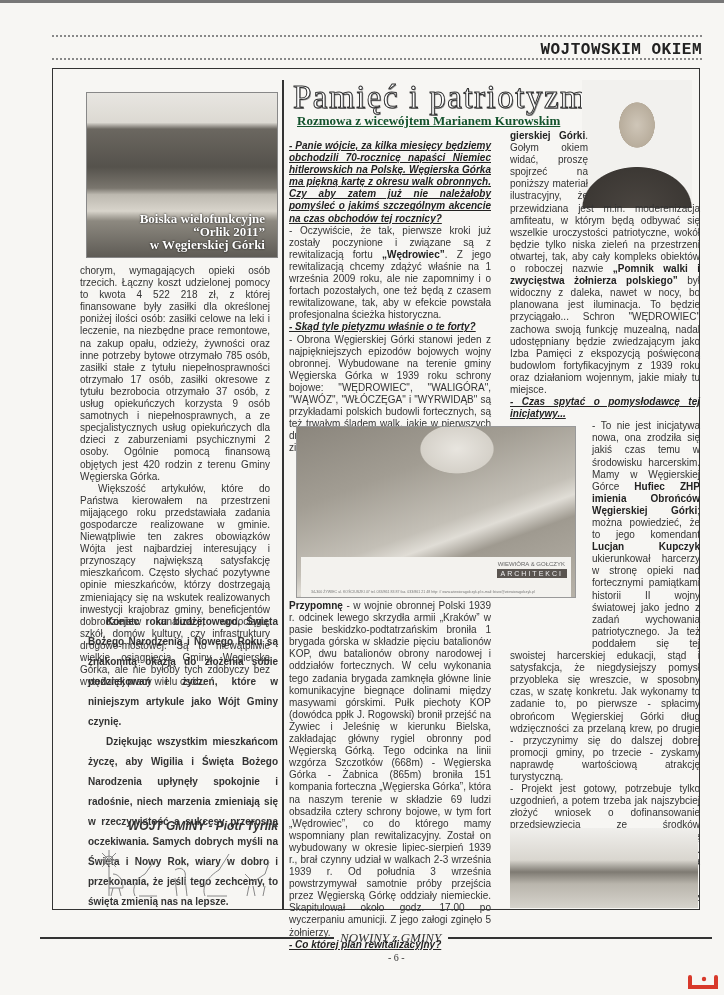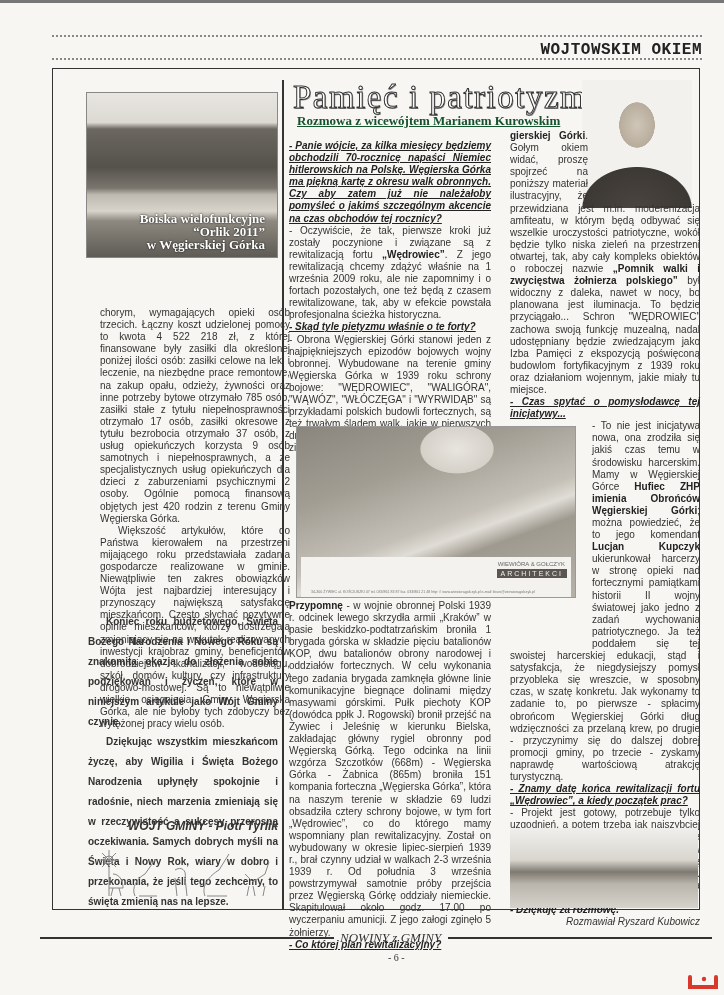--- a/index.html
+++ b/index.html
@@ -33,25 +33,25 @@
 <div class="hdr-title" data-name="section-header">WOJTOWSKIM OKIEM</div>
 <div class="hdr-dots" style="top:58px" data-name="header-rule-bottom"></div>
 
 <div class="frame" data-name="page-frame"></div>
 <div class="vline" style="left:282px;top:80px;height:830px;" data-name="column-divider-left"></div>
 
 <div class="photo" data-name="orlik-photo" style="left:86px;top:92px;width:192px;height:166px;border:1px solid #888;background:linear-gradient(180deg,#e8e6e1 0%,#dcd9d2 18%,#6b6760 22%,#55524c 45%,#7a766e 58%,#bdb9b0 62%,#d8d4cb 72%,#8d8980 78%,#5e5b55 100%);">
   <div class="caption" data-name="photo-caption">
     <div data-name="caption-line">Boiska wielofunkcyjne</div>
     <div data-name="caption-line">“Orlik 2011”</div>
-    <div data-name="caption-line">w Węgierskiej Górka</div>
+    <div data-name="caption-line">w Węgierskiej Górki</div>
   </div>
 </div>
 
-<div class="txt" data-name="left-column-text" style="left:100px;top:265px;width:190px;margin-top:42px;">
+<div class="txt" data-name="left-column-text" style="left:80px;top:265px;width:190px;">
   <p data-name="paragraph">chorym, wymagających opieki osób trzecich. Łączny koszt udzielonej pomocy to kwota 4 522 218 zł, z której finansowane były zasiłki dla określonej poniżej ilości osób: zasiłki celowe na leki i leczenie, na niezbędne prace remontowe, na zakup opału, odzieży, żywności oraz inne potrzeby bytowe otrzymało 785 osób, zasiłki stałe z tytułu niepełnosprawności otrzymało 17 osób, zasiłki okresowe z tytułu bezrobocia otrzymało 37 osób, z usług opiekuńczych korzysta 9 osób samotnych i niepełnosprawnych, a ze specjalistycznych usług opiekuńczych dla dzieci z zaburzeniami psychicznymi 2 osoby. Ogólnie pomocą finansową objętych jest 420 rodzin z terenu Gminy Węgierska Górka.</p>
   <p class="indent" data-name="paragraph">Większość artykułów, które do Państwa kierowałem na przestrzeni mijającego roku przedstawiała zadania gospodarcze realizowane w gminie. Niewątpliwie ten zakres obowiązków Wójta jest najbardziej interesujący i przynoszący największą satysfakcję mieszkańcom. Często słychać pozytywne opinie mieszkańców, którzy dostrzegają zmieniający się na wskutek realizowanych inwestycji krajobraz gminy, beneficjentów dobrodziejstw kanalizacji, wodociągu, szkół, domów kultury, czy infrastruktury drogowo-mostowej. Są to niewątpliwie wielkie osiągnięcia Gminy Węgierska Górka, ale nie byłoby tych zdobyczy bez wytężonej pracy wielu osób.</p>
 </div>
 <div class="txt big" data-name="greetings-text" style="left:88px;top:612px;width:190px;">
   <p class="indent" data-name="paragraph">Koniec roku budżetowego, Święta Bożego Narodzenia i Nowego Roku są znakomitą okazją do złożenia sobie podziękowań i życzeń, które w niniejszym artykule jako Wójt Gminy czynię.</p>
   <p class="indent" data-name="paragraph">Dziękując wszystkim mieszkańcom życzę, aby Wigilia i Święta Bożego Narodzenia upłynęły spokojnie i radośnie, niech marzenia zmieniają się w rzeczywistość a sukcesy przerosną oczekiwania. Samych dobrych myśli na Święta i Nowy Rok, wiary w dobro i przekonania, że jeśli tego zechcemy, to święta zmienią nas na lepsze.</p>
 </div>
 <div class="txt sig" data-name="signature" style="left:88px;top:820px;width:190px;font-size:12px;">WÓJT GMINY - Piotr Tyrlik</div>
 
 <svg data-name="nativity-drawing" style="position:absolute;left:95px;top:850px;" width="185" height="50" viewBox="0 0 185 50">
@@ -90,21 +90,20 @@
   <p data-name="answer"><span class="b" data-name="bold-text">Przypomnę</span><span data-name="answer-text"> - w wojnie obronnej Polski 1939 r. odcinek lewego skrzydła armii „Kraków” w pasie beskidzko-podtatrzańskim broniła 1 brygada górska w składzie pięciu batalionów KOP, dwu batalionów obrony narodowej i oddziałów fortecznych. W celu wykonania tego zadania brygada zamknęła główne linie komunikacyjne biegnące dolinami między masywami górskimi. Pułk piechoty KOP (dowódca ppłk J. Rogowski) bronił przejść na Żywiec i Jeleśnię w kierunku Bielska, zakładając główny rygiel obronny pod Węgierską Górką. Tego odcinka na linii wzgórza Szczotków (668m) - Węgierska Górka - Żabnica (865m) broniła 151 kompania forteczna „Węgierska Górka”, która na naszym terenie w składzie 69 ludzi obsadziła cztery schrony bojowe, w tym fort „Wędrowiec”, co do którego mamy wspomniany plan rewitalizacyjny. Został on wybudowany w okresie lipiec-sierpień 1939 r., brał czynny udział w walkach 2-3 września 1939 r. Od południa 3 września powstrzymywał samotnie próby przejścia przez Węgierską Górkę oddziały niemieckie. Skapitulował około godz. 17.00 po wyczerpaniu amunicji. Z jego załogi zginęło 5 żołnierzy.</span></p>
   <p class="q" data-name="question">- Co której plan rewitalizacyjny?</p>
 </div>
 
 <div class="txt" data-name="right-column-text" style="left:510px;top:130px;width:190px;">
   <div style="float:right;width:112px;height:70px;" data-name="float-spacer"></div>
   <p data-name="answer"><span class="b" data-name="bold-text">gierskiej Górki</span><span data-name="answer-text">. Gołym okiem widać, proszę spojrzeć na poniższy materiał ilustracyjny, że przewidziana jest m.in. moderenizacja amfiteatu, w którym będą odbywać się wszelkie uroczystości patriotyczne, wokół będzie tylko niska zieleń na przestrzeni otwartej, tak, aby cały kompleks obiektów o roboczej nazwie </span><span class="b" data-name="monument-name">„Pomnik walki i zwycięstwa żołnierza polskiego”</span><span data-name="answer-text"> był widoczny z daleka, nawet w nocy, bo planowana jest iluminacja. To będzie przyciągało... Schron "WĘDROWIEC" zachowa swoją funkcję muzealną, nadal udostępniany będzie zwiedzającym jako Izba Pamięci z ekspozycją poświęconą budowlom fortyfikacyjnym z 1939 roku oraz działaniom wojennym, jakie miały tu miejsce.</span></p>
   <p class="q" data-name="question">- Czas spytać o pomysłodawcę tej inicjatywy...</p>
   <div style="float:left;width:82px;height:222px;" data-name="float-spacer"></div>
   <p data-name="answer"><span data-name="answer-text">- To nie jest inicjatywa nowa, ona zrodziła się jakiś czas temu w środowisku harcerskim. Mamy w Węgierskiej Górce </span><span class="b" data-name="troop-name">Hufiec ZHP imienia Obrońców Węgierskiej Górki</span><span data-name="answer-text">; można powiedzieć, że to jego komendant </span><span class="b" data-name="commander-name">Lucjan Kupczyk</span><span data-name="answer-text"> ukierunkował harcerzy w stronę opieki nad fortecznymi pamiątkami historii II wojny światowej jako jedno z zadań wychowania patriotycznego. Ja też poddałem się tej swoistej harcerskiej edukacji, stąd i satysfakcja, że niegdysiejszy pomysł przyoblekа się wreszcie, w sposobny czas, w szatę konkretu. Jak wykonamy to zadanie to, po pierwsze - spłacimy obrońcom Węgierskiej Górki dług wdzięczności za przelaną krew, po drugie - przyczynimy się do dalszej dobrej promocji gminy, po trzecie - zyskamy naprawdę wartościową atrakcję turystyczną.</span></p>
-  <p class="q" data-name="question">- Znamy datę końca rewitalizacji fortu „Wędrowiec”, a kiedy początek prac?</p>
   <p data-name="answer">- Projekt jest gotowy, potrzebuje tylko uzgodnień, a potem trzeba jak najszybciej złożyć wniosek o dofinansowanie przedsięwzięcia ze środków zewnętrznych, sama gmina też dołoży się do realizacji pomnikowego zadania. Wierzę, że z wszystkim uporamy się na czas.</p>
   <p class="q" style="text-decoration:none" data-name="closing">- Dziękuję za rozmowę.</p>
   <p class="sig" style="font-weight:normal" data-name="interviewer-credit">Rozmawiał Ryszard Kubowicz</p>
 </div>
 <style></style>
 
 <div class="photo" data-name="memorial-visualization-photo" style="left:510px;top:828px;width:188px;height:80px;background:linear-gradient(180deg,#f0efec 0%,#d9d6cf 40%,#7e7a72 55%,#b9b5ac 70%,#d6d3cc 100%);"></div>
 
 <div class="footer-line" style="left:40px;top:937px;width:294px;" data-name="footer-rule-left"></div>
 <div class="footer-title" data-name="publication-name">NOWINY z GMINY</div>

